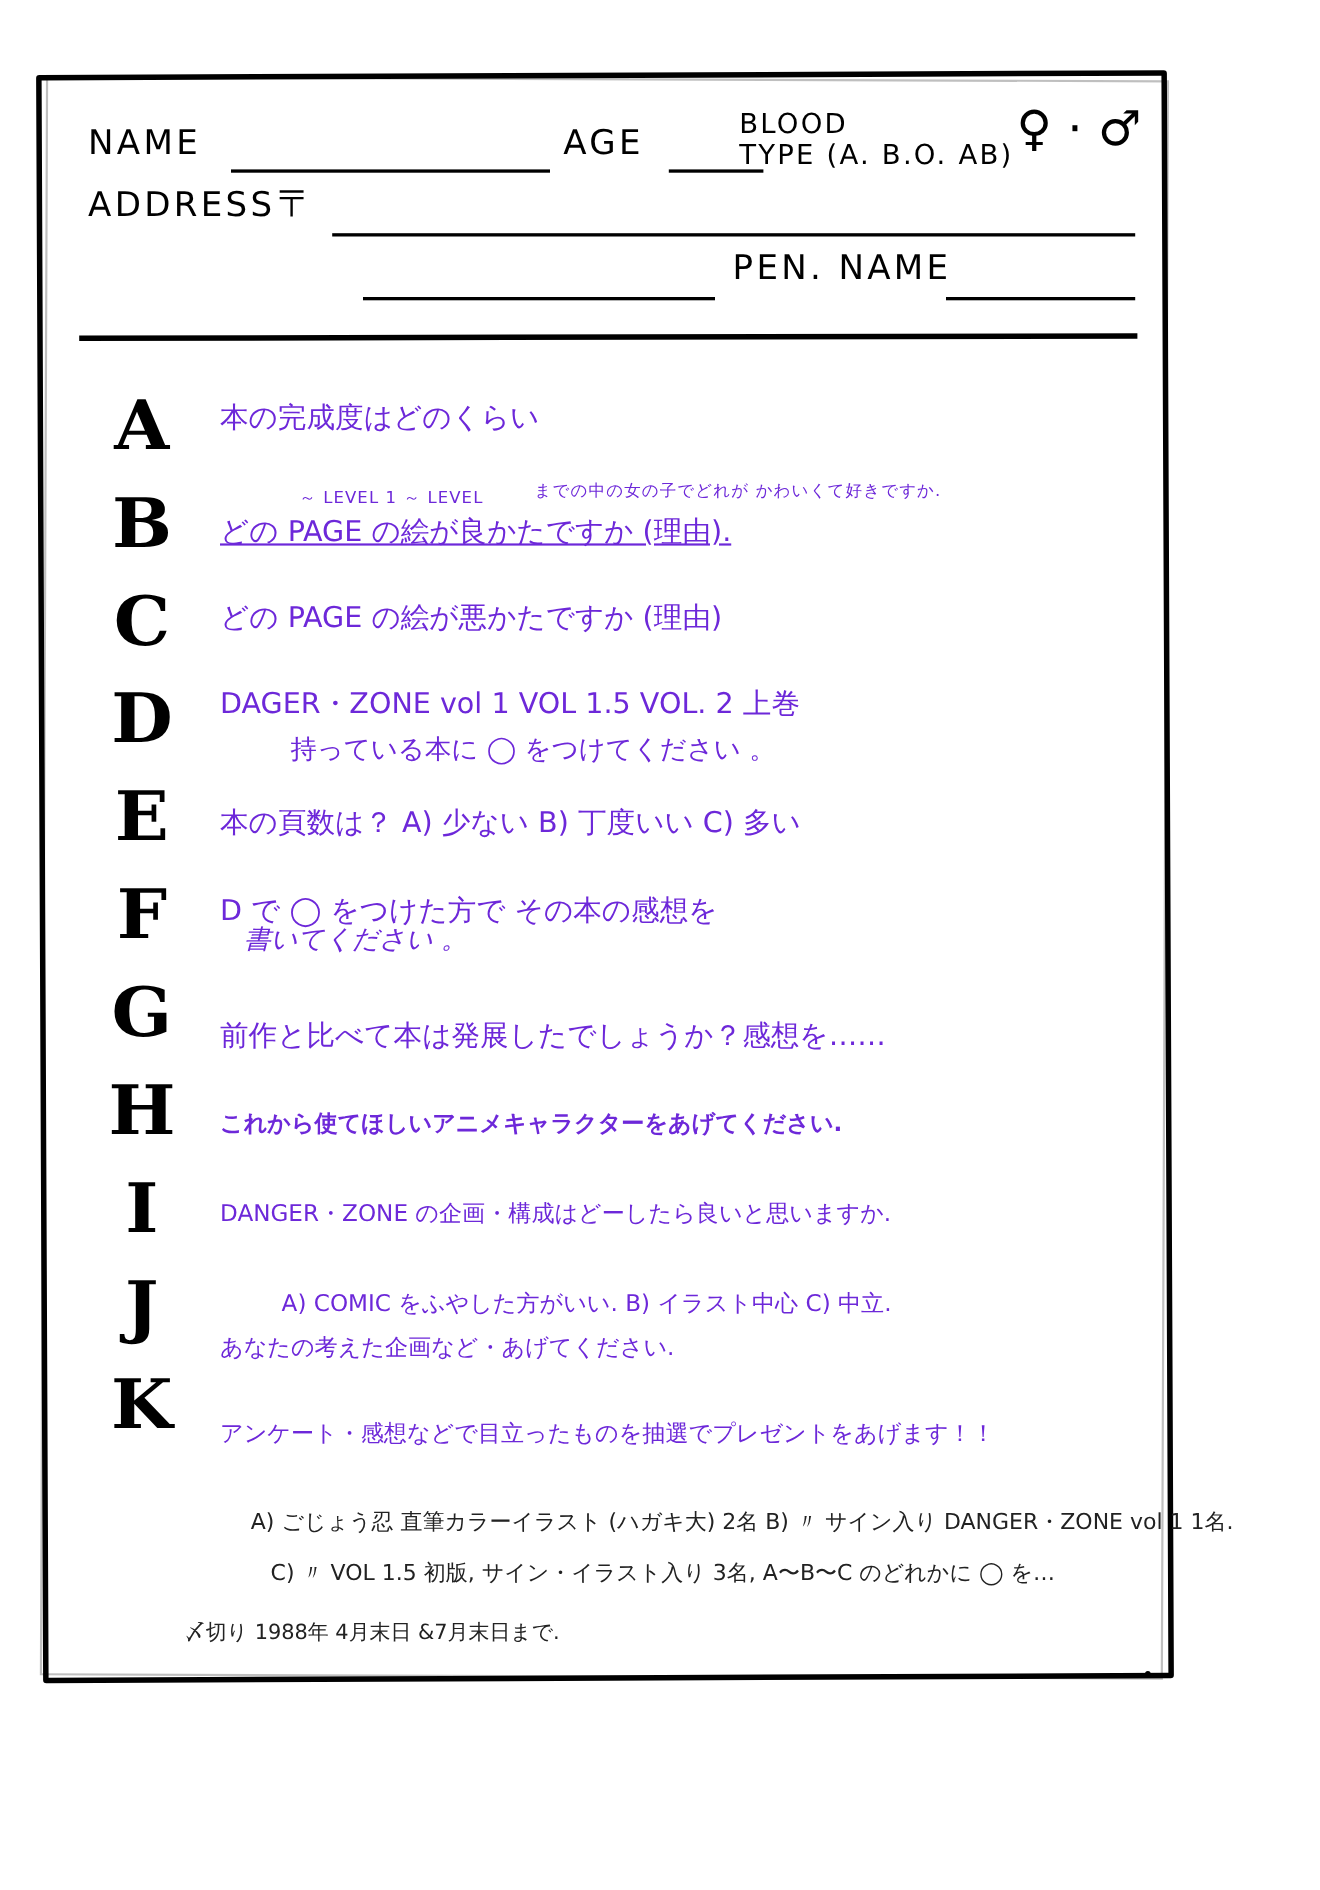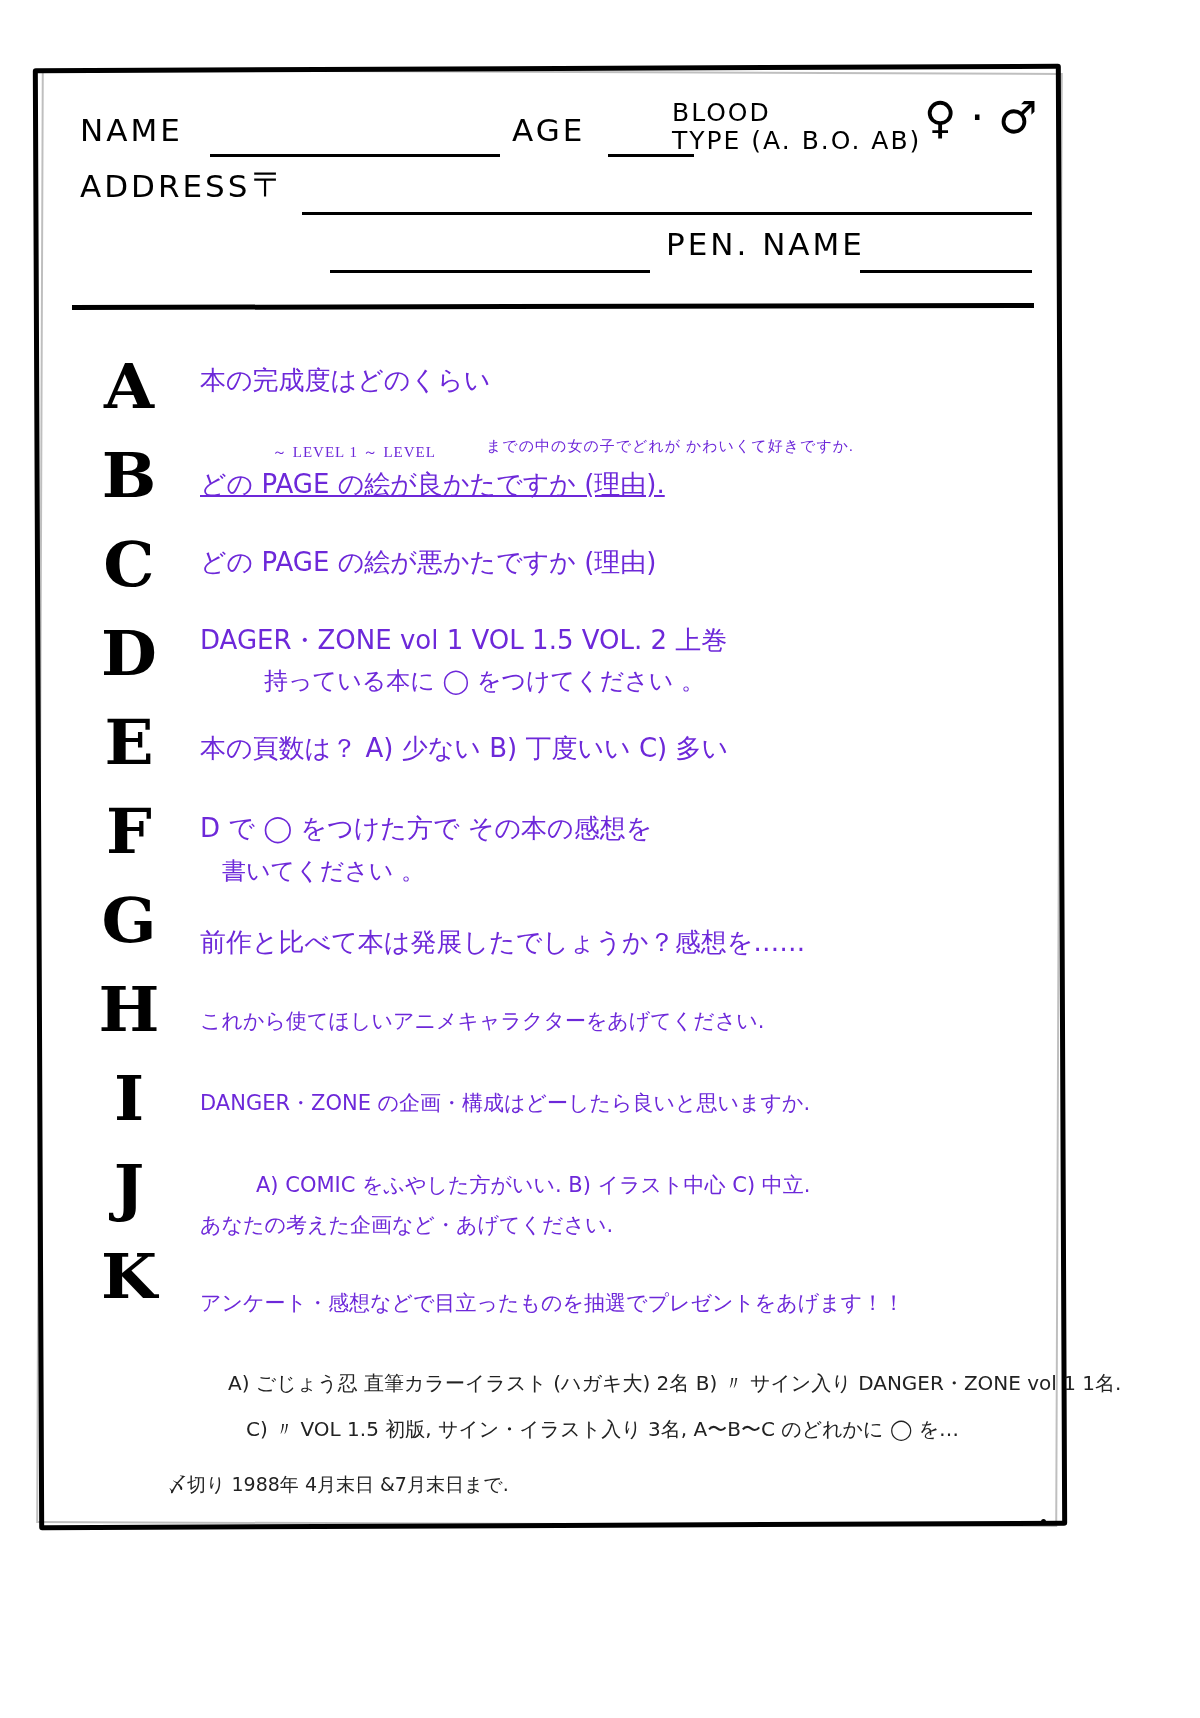--- a/index.html
+++ b/index.html
@@ -110,21 +110,20 @@
     line-height: 1.45;
     color: #6d28d9;
     white-space: nowrap;
   }
   .q.sub {
     font-size: 24px;
   }
   .q.tiny {
     font-size: 15px;
     letter-spacing: 1px;
-    font-family: Liberation Serif, serif;
   }
   .q.small {
     font-size: 21px;
   }
   .q.note {
     font-size: 20px;
     color: #222;
     margin-top: 35px;
   }
   .dot-mark {
@@ -192,25 +191,25 @@
     <div class="q" style="top:108px; left:14px;text-decoration:underline;">どの PAGE の絵が良かたですか (理由).</div>
 
     <div class="q" style="top:186px; left:14px;">どの PAGE の絵が悪かたですか (理由)</div>
 
     <div class="q" style="top:264px; left:14px;">DAGER・ZONE vol 1    VOL 1.5    VOL. 2 上巻</div>
     <div class="q sub" style="top:306px; left:78px;">持っている本に ◯ をつけてください 。</div>
 
     <div class="q" style="top:372px; left:14px;">本の頁数は？ A) 少ない  B) 丁度いい  C) 多い</div>
 
     <div class="q" style="top:452px; left:14px;">D で ◯ をつけた方で その本の感想を</div>
-    <div class="q sub" style="top:496px; left:36px;">書いてください 。</div>
+    <div class="q sub" style="top:479px; left:36px;font-style:italic;">書いてください 。</div>
 
     <div class="q" style="top:566px; left:14px;">前作と比べて本は発展したでしょうか？感想を……</div>
 
-    <div class="q small" style="top:648px; left:14px;">これから使てほしいアニメキャラクターをあげてください.</div>
+    <div class="q small" style="top:648px; left:14px;font-weight:bold;">これから使てほしいアニメキャラクターをあげてください.</div>
 
     <div class="q small" style="top:730px; left:14px;">DANGER・ZONE の企画・構成はどーしたら良いと思いますか.</div>
     <div class="q small" style="top:812px; left:70px;">A) COMIC をふやした方がいい. B) イラスト中心  C) 中立.</div>
 
     <div class="q small" style="top:852px; left:14px;">あなたの考えた企画など・あげてください.</div>
 
     <div class="q small" style="top:930px; left:14px;">アンケート・感想などで目立ったものを抽選でプレゼントをあげます！！</div>
     <div class="q note" style="top:976px; left:42px;">A) ごじょう忍 直筆カラーイラスト (ハガキ大) 2名  B) 〃 サイン入り DANGER・ZONE vol 1  1名.</div>
     <div class="q note" style="top:1022px; left:60px;">C) 〃 VOL 1.5 初版, サイン・イラスト入り 3名,   A〜B〜C のどれかに ◯ を…</div>
 

